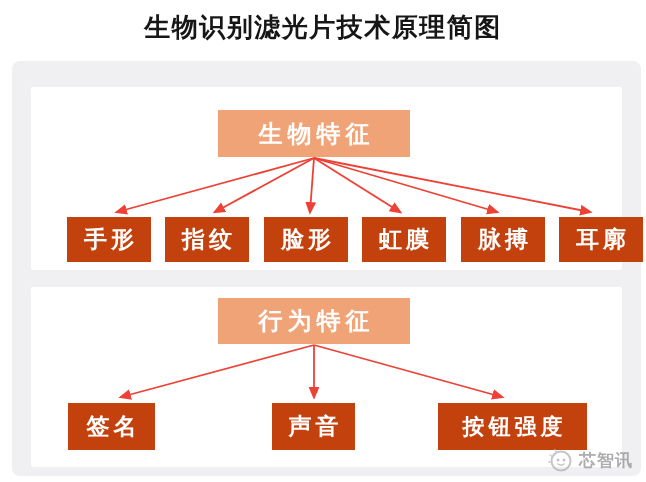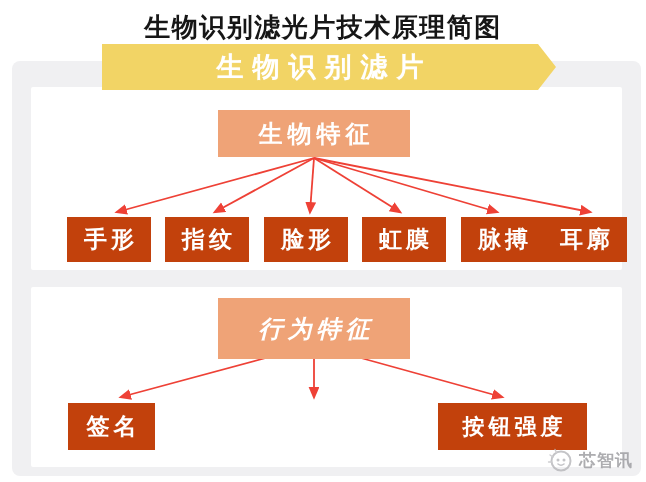--- a/index.html
+++ b/index.html
@@ -45,26 +45,26 @@
 
   .node {
     position: absolute; display: flex; align-items: center; justify-content: center;
     color: #ffffff; font-weight: 700;
   }
   .parent-node {
     left: 187px; width: 192px; height: 47px;
     background: #efa377; font-size: 24px; letter-spacing: 5px; text-indent: 5px;
   }
   .panel-1 .parent-node { top: 23px; }
-  .panel-2 .parent-node { top: 11px; height: 61px; font-style: italic; }
+  .panel-2 .parent-node { top: 11px; height: 46px; }
 
   .leaf-node { background: #c2410c; font-size: 23px; letter-spacing: 4px; text-indent: 4px; }
   .panel-1 .leaf-node { top: 130px; width: 84px; height: 45px; }
   .p1-c0 { left: 36px; }  .p1-c1 { left: 134px; } .p1-c2 { left: 233px; }
-  .p1-c3 { left: 331px; } .p1-c4 { left: 430px; } .p1-c5 { left: 512px; }
+  .p1-c3 { left: 331px; } .p1-c4 { left: 430px; } .p1-c5 { left: 528px; }
   .panel-2 .leaf-node { top: 116px; height: 47px; }
   .p2-c0 { left: 37px;  width: 87px; }
   .p2-c1 { left: 241px; width: 83px; }
   .p2-c2 { left: 407px; width: 149px; font-size: 22px; }
 
   .arrows { position: absolute; left: 0; top: 0; width: 100%; height: 100%; pointer-events: none; }
 
   .watermark {
     position: absolute; left: 547px; top: 447px; z-index: 4;
     display: flex; align-items: center; gap: 5px; opacity: 0.78;
@@ -73,23 +73,20 @@
     color: #97979b; font-size: 17px; font-weight: 600; letter-spacing: 1px;
   }
 </style>
 </head>
 <body>
 
 <div class="page">
 
   <div class="title">生物识别滤光片技术原理简图</div>
 
-  <div class="banner">
-    <span>生物识别滤片</span>
-  </div>
 
   <div class="container">
 
     <div class="panel panel-1">
       <svg class="arrows" width="591" height="183" viewBox="0 0 591 183">
         <defs>
           <marker id="ah1" markerWidth="8" markerHeight="7" refX="5.5" refY="3" orient="auto" markerUnits="strokeWidth">
             <path d="M0,0 L7,3 L0,6 Z" fill="#ee4136"></path>
           </marker>
         </defs>
@@ -137,20 +134,23 @@
           <line x1="283" y1="58" x2="283" y2="110" marker-end="url(#ah2)"></line>
           <line x1="283" y1="58" x2="471" y2="110" marker-end="url(#ah2)"></line>
         </g>
       </svg>
       <div class="node parent-node">
         <span>行为特征</span>
       </div>
       <div class="node leaf-node p2-c0">
         <span>签名</span>
       </div>
+      <div class="node leaf-node p2-c1">
+        <span>声音</span>
+      </div>
       <div class="node leaf-node p2-c2">
         <span>按钮强度</span>
       </div>
     </div>
 
   </div>
 
   <div class="watermark">
     <svg width="27" height="27" viewBox="0 0 27 27">
       <circle cx="14" cy="14" r="9.5" fill="none" stroke="#b4b4b8" stroke-width="2"></circle>

